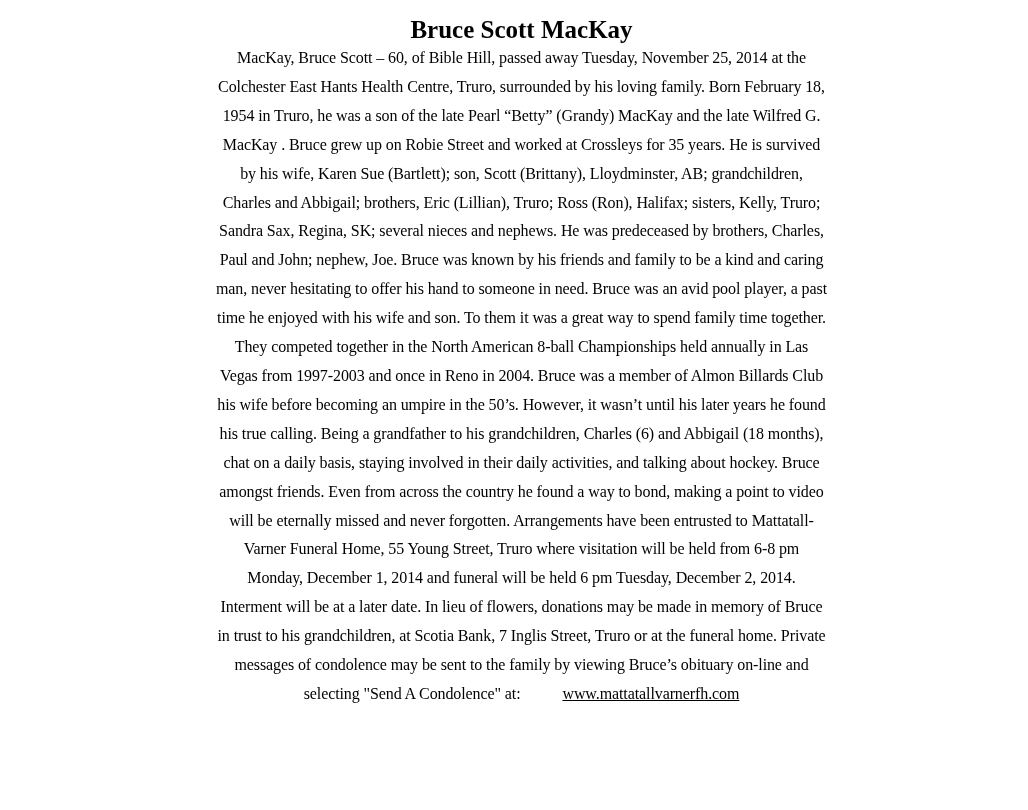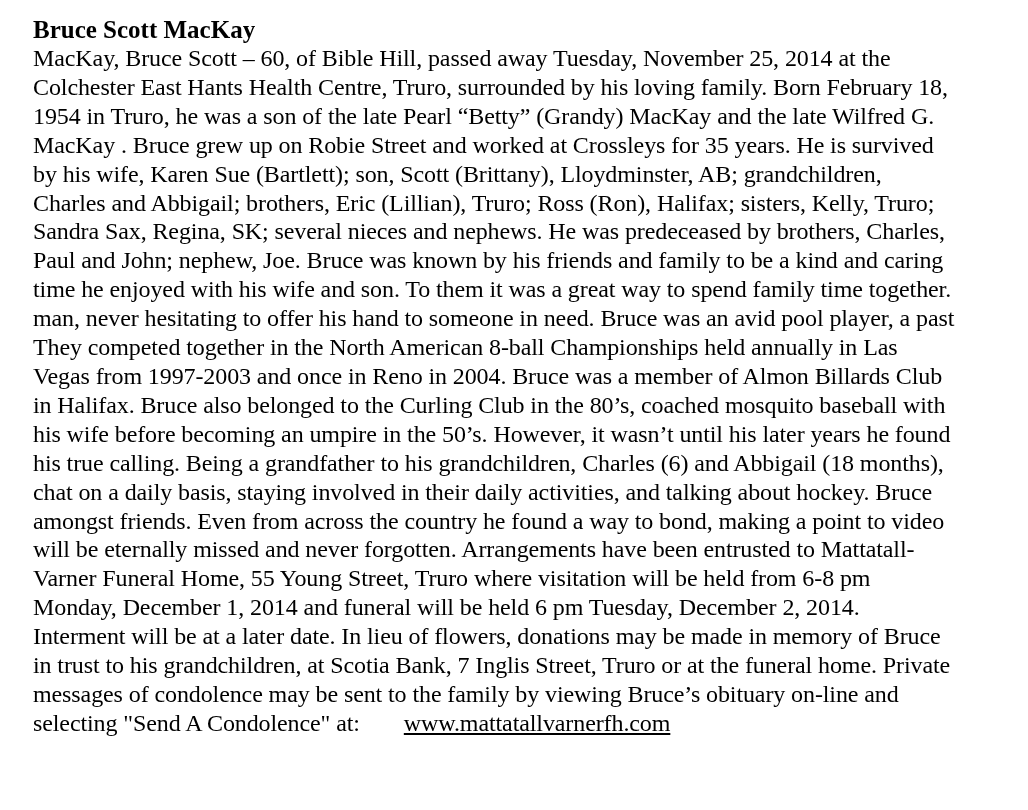--- a/index.html
+++ b/index.html
@@ -9,29 +9,30 @@
   }
   body {
     width: 1028px;
     height: 810px;
     overflow: hidden;
     color: #000000;
     font-family: "Liberation Serif", serif;
   }
   .doc {
     padding: 15px 18px 0 33px;
+    text-align: center;
   }
   .title {
     font-weight: bold;
     font-size: 25px;
     line-height: 29px;
     white-space: nowrap;
   }
   .line {
-    font-size: 24px;
+    font-size: 16px;
     line-height: 28.9px;
     white-space: nowrap;
     letter-spacing: -0.1px;
   }
   .link {
     color: #000000;
     text-decoration: underline;
     cursor: pointer;
     margin-left: 38px;
   }
@@ -43,25 +44,24 @@
   <div class="title">Bruce Scott MacKay</div>
 
   <div class="line">MacKay, Bruce Scott – 60, of Bible Hill, passed away Tuesday, November 25, 2014 at the</div>
   <div class="line">Colchester East Hants Health Centre, Truro, surrounded by his loving family. Born February 18,</div>
   <div class="line">1954 in Truro, he was a son of the late Pearl “Betty” (Grandy) MacKay and the late Wilfred G.</div>
   <div class="line">MacKay . Bruce grew up on Robie Street and worked at Crossleys for 35 years. He is survived</div>
   <div class="line">by his wife, Karen Sue (Bartlett); son, Scott (Brittany), Lloydminster, AB; grandchildren,</div>
   <div class="line">Charles and Abbigail; brothers, Eric (Lillian), Truro; Ross (Ron), Halifax; sisters, Kelly, Truro;</div>
   <div class="line">Sandra Sax, Regina, SK; several nieces and nephews. He was predeceased by brothers, Charles,</div>
   <div class="line">Paul and John; nephew, Joe. Bruce was known by his friends and family to be a kind and caring</div>
+  <div class="line">man, never hesitating to offer his hand to someone in need. Bruce was an avid pool player, a past</div>
   <div class="line">time he enjoyed with his wife and son. To them it was a great way to spend family time together.</div>
-  <div class="line">man, never hesitating to offer his hand to someone in need. Bruce was an avid pool player, a past</div>
   <div class="line">They competed together in the North American 8-ball Championships held annually in Las</div>
   <div class="line">Vegas from 1997-2003 and once in Reno in 2004. Bruce was a member of Almon Billards Club</div>
-  <div class="line">in Halifax. Bruce also belonged to the Curling Club in the 80’s, coached mosquito baseball with</div>
   <div class="line">his wife before becoming an umpire in the 50’s. However, it wasn’t until his later years he found</div>
   <div class="line">his true calling. Being a grandfather to his grandchildren, Charles (6) and Abbigail (18 months),</div>
   <div class="line">chat on a daily basis, staying involved in their daily activities, and talking about hockey. Bruce</div>
   <div class="line">amongst friends. Even from across the country he found a way to bond, making a point to video</div>
   <div class="line">will be eternally missed and never forgotten. Arrangements have been entrusted to Mattatall-</div>
   <div class="line">Varner Funeral Home, 55 Young Street, Truro where visitation will be held from 6-8 pm</div>
   <div class="line">Monday, December 1, 2014 and funeral will be held 6 pm Tuesday, December 2, 2014.</div>
   <div class="line">Interment will be at a later date. In lieu of flowers, donations may be made in memory of Bruce</div>
   <div class="line">in trust to his grandchildren, at Scotia Bank, 7 Inglis Street, Truro or at the funeral home. Private</div>
   <div class="line">messages of condolence may be sent to the family by viewing Bruce’s obituary on-line and</div>

